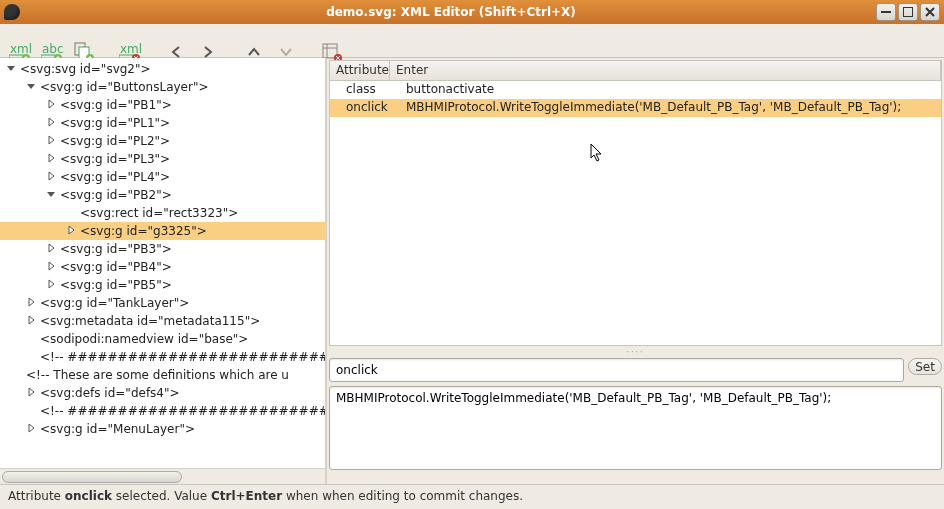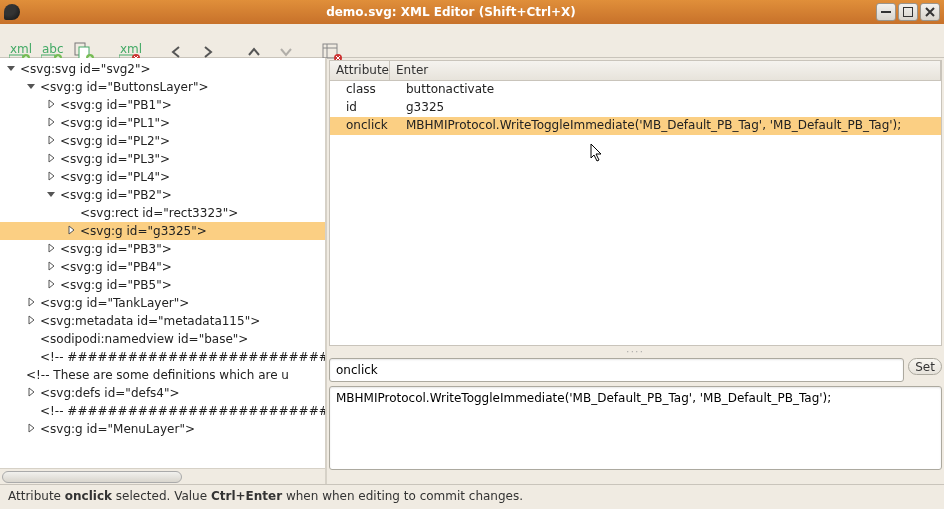--- a/index.html
+++ b/index.html
@@ -315,24 +315,20 @@
     <div class="attr-table">
       <div class="attr-header-row">
         <div class="attr-header-cell name">Attribute</div>
         <div class="attr-header-cell value">Enter</div>
       </div>
       <div class="attr-body" id="attr-body">
           <div class="attr-row">
             <div class="attr-cell name">class</div>
             <div class="attr-cell value">buttonactivate</div>
           </div>
-          <div class="attr-row">
-            <div class="attr-cell name">id</div>
-            <div class="attr-cell value">g3325</div>
-          </div>
           <div class="attr-row selected">
             <div class="attr-cell name">onclick</div>
             <div class="attr-cell value">MBHMIProtocol.WriteToggleImmediate('MB_Default_PB_Tag', 'MB_Default_PB_Tag');</div>
           </div>
         </div>
     </div>
     <div class="splitter-h">
         <span class="grip">····</span>
       </div>
     <div class="edit-area">

